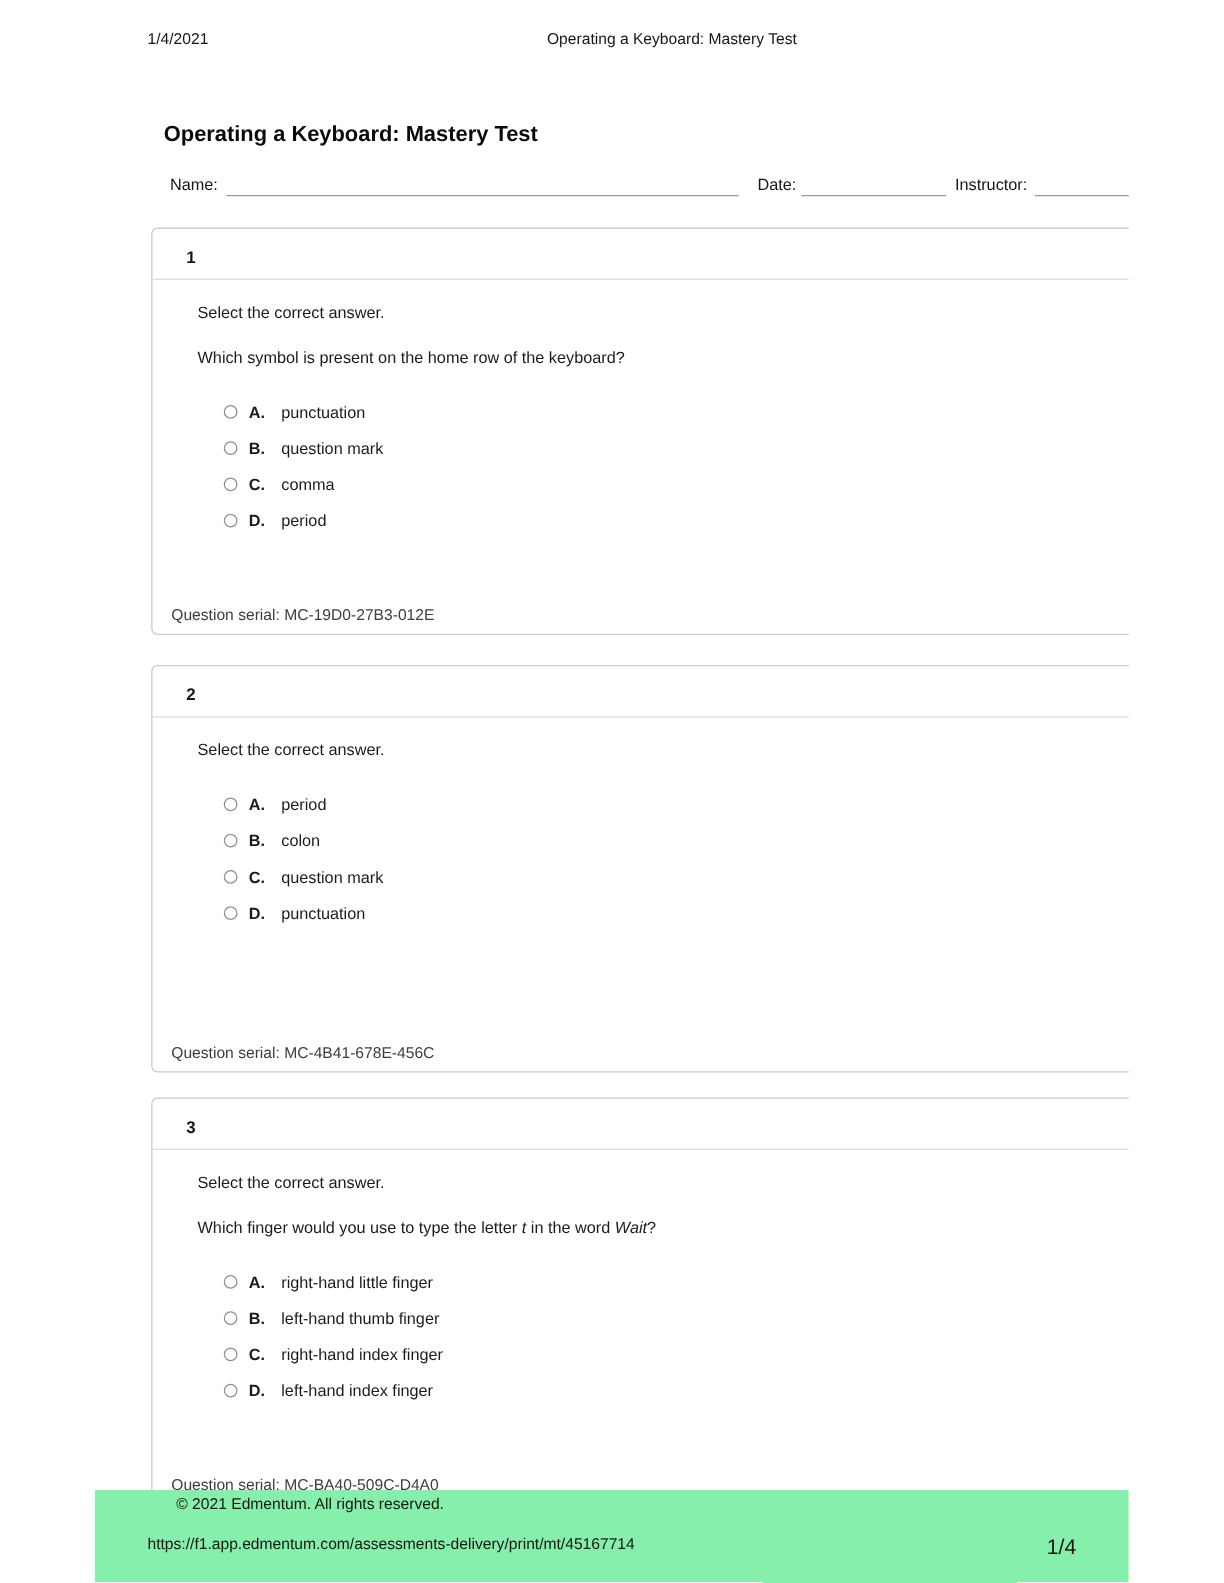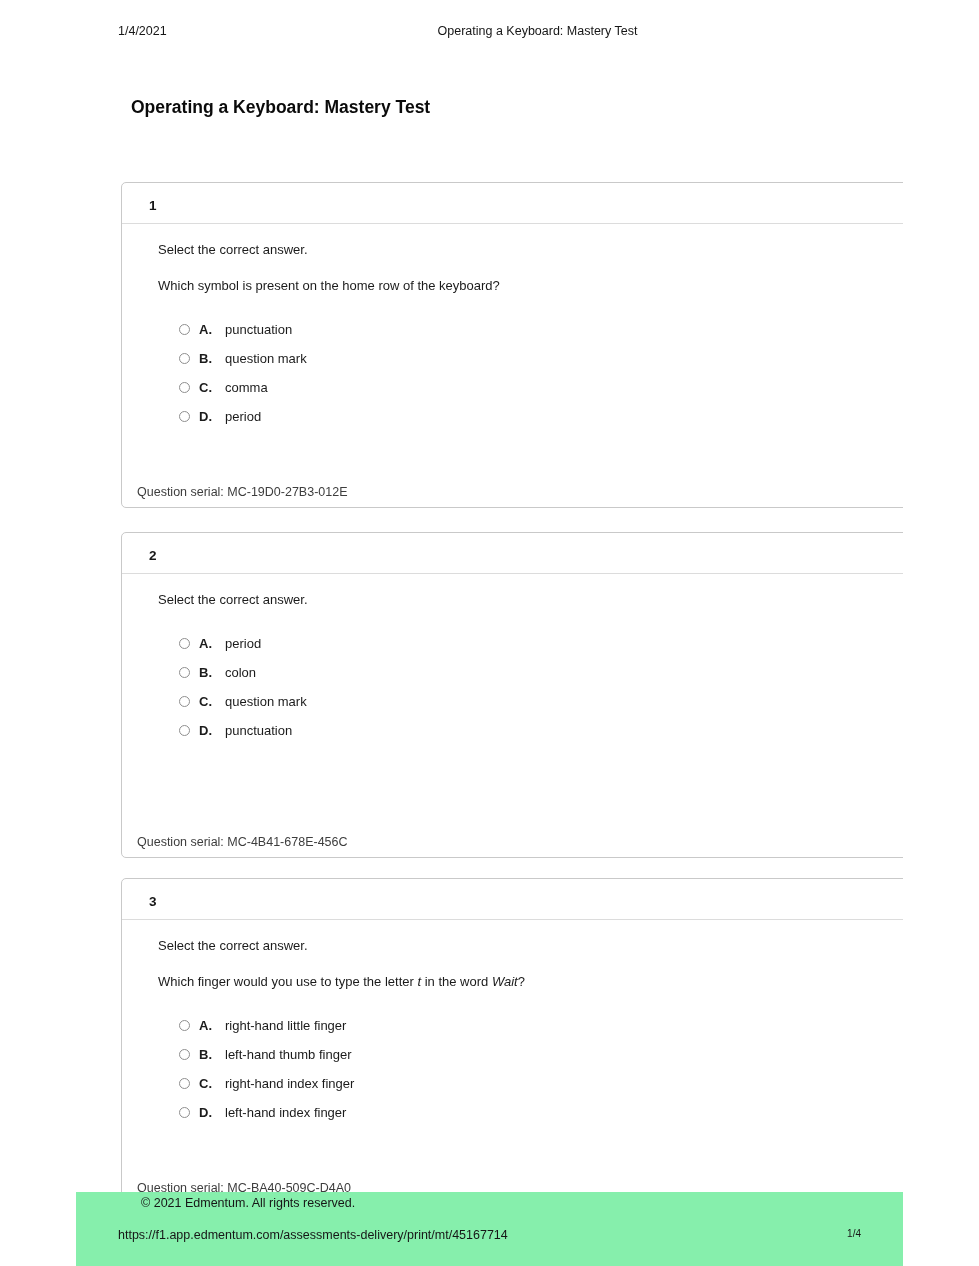--- a/index.html
+++ b/index.html
@@ -56,33 +56,41 @@
   }
   .opt-letter { font-weight:700; width:26px; }
   .opt-text { color:#1b1b1b; }
 
   .serial { position:absolute; left:15px; bottom:8px; font-size:12.5px; color:#3d3d3d; }
 
   
   .footer-mask { position:absolute; left:0; top:1192px; width:100%; height:74px; background:#86efac; }
   .copyright { position:absolute; left:65px; top:4px; font-size:12.5px; color:#161616; }
   .footer-url { position:absolute; left:42px; top:36px; font-size:12.5px; color:#161616; }
-  .footer-page { position:absolute; right:42px; top:36px; font-size:10px; color:#161616; }
+  .footer-page { position:absolute; right:42px; top:36px; font-size:17px; color:#161616; }
 </style>
 </head>
 <body>
 
 <div class="page">
 
   <div class="print-date">1/4/2021</div>
   <div class="print-title">Operating a Keyboard: Mastery Test</div>
 
 
   <h1 class="test-title">Operating a Keyboard: Mastery Test</h1>
 
+  <div class="fields">
+    <span class="field-label lbl-name">Name:</span>
+    <span class="field-line line-name"></span>
+    <span class="field-label lbl-date">Date:</span>
+    <span class="field-line line-date"></span>
+    <span class="field-label lbl-instructor">Instructor:</span>
+    <span class="field-line line-instructor"></span>
+  </div>
 
   <section class="card" id="card-1">
     <div class="card-head">
       <span>1</span>
     </div>
     <p class="instruction">Select the correct answer.</p>
     <p class="prompt">Which symbol is present on the home row of the keyboard?</p>
     <div class="options">
       <div class="option">
         <span class="radio"></span>

